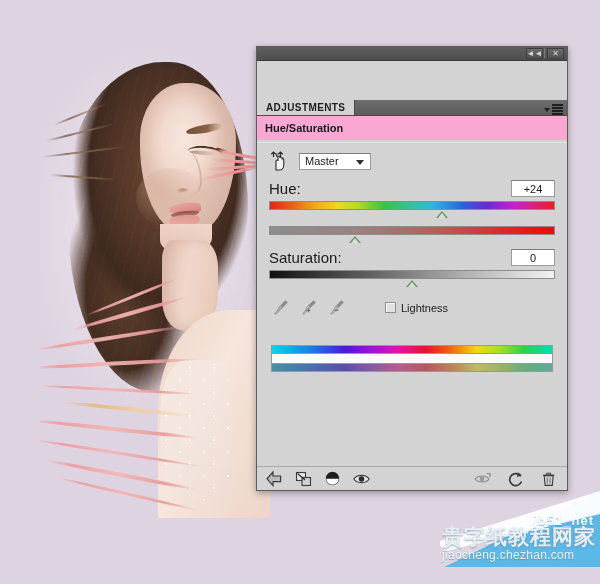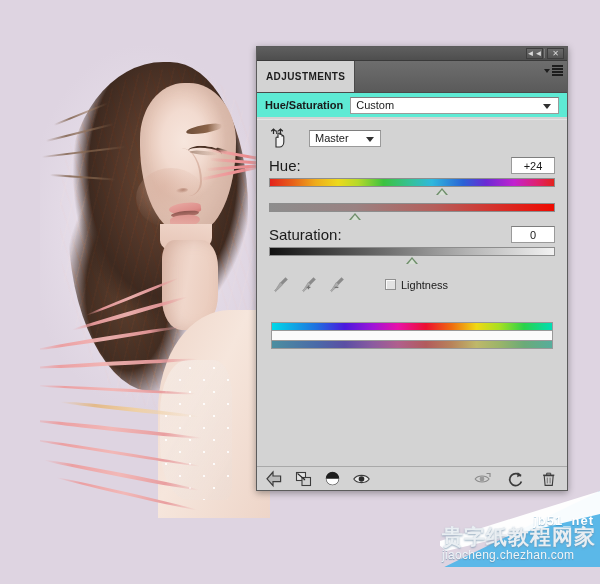--- a/index.html
+++ b/index.html
@@ -205,23 +205,24 @@
     width:17px; height:11px; margin-left:1px;
     display:flex; align-items:center; justify-content:center;
     color:#d9d9d9; font-size:8px; line-height:1; cursor:pointer;
     background:linear-gradient(180deg,#6a6a6a,#545454);
     border:1px solid #3e3e3e;
   }
   .tb-sep { width:1px; height:9px; background:#7c7c7c; margin:0 1px; }
 
   
   #tabstrip {
-    height:32px; background:linear-gradient(180deg,#6e6e6e,#5a5a5a);
+    height:16px; background:linear-gradient(180deg,#6e6e6e,#5a5a5a);
     display:flex; align-items:stretch; border-bottom:1px solid #4a4a4a;
     position:relative;
+    margin-top:39px;
   }
   #tab-adjustments {
     background:#d3d3d3; color:#1d1d1d;
     font-weight:bold; font-size:10px; letter-spacing:.4px;
     display:flex; align-items:center; padding:0 9px;
     border-right:1px solid #4a4a4a;
   }
   #panel-menu-icon {
     position:absolute; right:4px; top:4px; width:18px; height:11px;
     display:flex; align-items:center; justify-content:flex-end; gap:1px; cursor:pointer;
@@ -229,39 +230,39 @@
   #panel-menu-icon .tri {
     width:0;height:0;border-left:3px solid transparent;border-right:3px solid transparent;
     border-top:4px solid #1e1e1e; margin-right:1px; margin-top:1px;
   }
   #panel-menu-icon .bars { display:flex; flex-direction:column; gap:1.5px; }
   #panel-menu-icon .bars i { display:block; width:11px; height:1.5px; background:#1e1e1e; }
 
   
   #preset-row {
     height:24px; display:flex; align-items:center; gap:7px;
-    padding:0 8px; background:#5eead4;
+    padding:0 8px; background:#f9a8d4;
   }
   #preset-label { font-weight:bold; font-size:11px; white-space:nowrap; }
   #preset-select {
     flex:1; height:17px; background:#ffffff;
     border:1px solid #9a9a9a; border-top-color:#7e7e7e;
     display:flex; align-items:center; padding:0 5px;
     font-size:11px; position:relative; cursor:pointer;
   }
   #preset-select .caret {
     position:absolute; right:7px; top:6px;
     width:0;height:0;border-left:4px solid transparent;border-right:4px solid transparent;
     border-top:5px solid #303030;
   }
   .hsep { height:1px; background:#b8b8b8; border-bottom:1px solid #e4e4e4; margin:2px 0 0; }
 
   
   #channel-row {
-    height:32px; display:flex; align-items:center; gap:18px; padding:4px 0 0 12px;
+    height:32px; display:flex; align-items:center; gap:8px; padding:4px 0 0 12px;
   }
   #oia-icon { width:22px; height:22px; position:relative; cursor:pointer; }
   #channel-select {
     width:72px; height:17px; background:#ffffff;
     border:1px solid #9a9a9a; border-top-color:#7e7e7e;
     display:flex; align-items:center; padding:0 5px;
     font-size:11px; position:relative; cursor:pointer;
   }
   #channel-select .caret {
     position:absolute; right:6px; top:6px;
@@ -422,24 +423,20 @@
           <i></i>
           <i></i>
           <i></i>
           <i></i>
         </span>
     </div>
   </div>
 
   <div id="preset-row">
     <span id="preset-label">Hue/Saturation</span>
-    <div id="preset-select">
-      <span>Custom</span>
-      <span class="caret"></span>
-    </div>
   </div>
   <div class="hsep"></div>
 
   <div id="channel-row">
     <div id="oia-icon">
       <svg width="22" height="22" viewBox="0 0 22 22">
         <path d="M7 20 L7 11 C7 9.6 9 9.6 9 11 L9 7 C9 5.6 11 5.6 11 7 L11 8 C11 6.6 13 6.6 13 8 L13 9.5 C13 8.3 14.8 8.3 14.8 9.8 L14.8 15 C14.8 18 12.8 20 10.5 20 Z" fill="#f2f2f2" stroke="#2b2b2b" stroke-width="1.1"></path>
         <path d="M4.5 2 L4.5 7 M2.2 4.2 L4.5 2 L6.8 4.2" stroke="#2b2b2b" stroke-width="1.2" fill="none"></path>
         <path d="M11.5 2 L11.5 7 M9.2 4.2 L11.5 2 L13.8 4.2" stroke="#2b2b2b" stroke-width="1.2" fill="none"></path>
         <path d="M7.8 3.4 L7.8 7" stroke="#2b2b2b" stroke-width="1.2" fill="none"></path>

